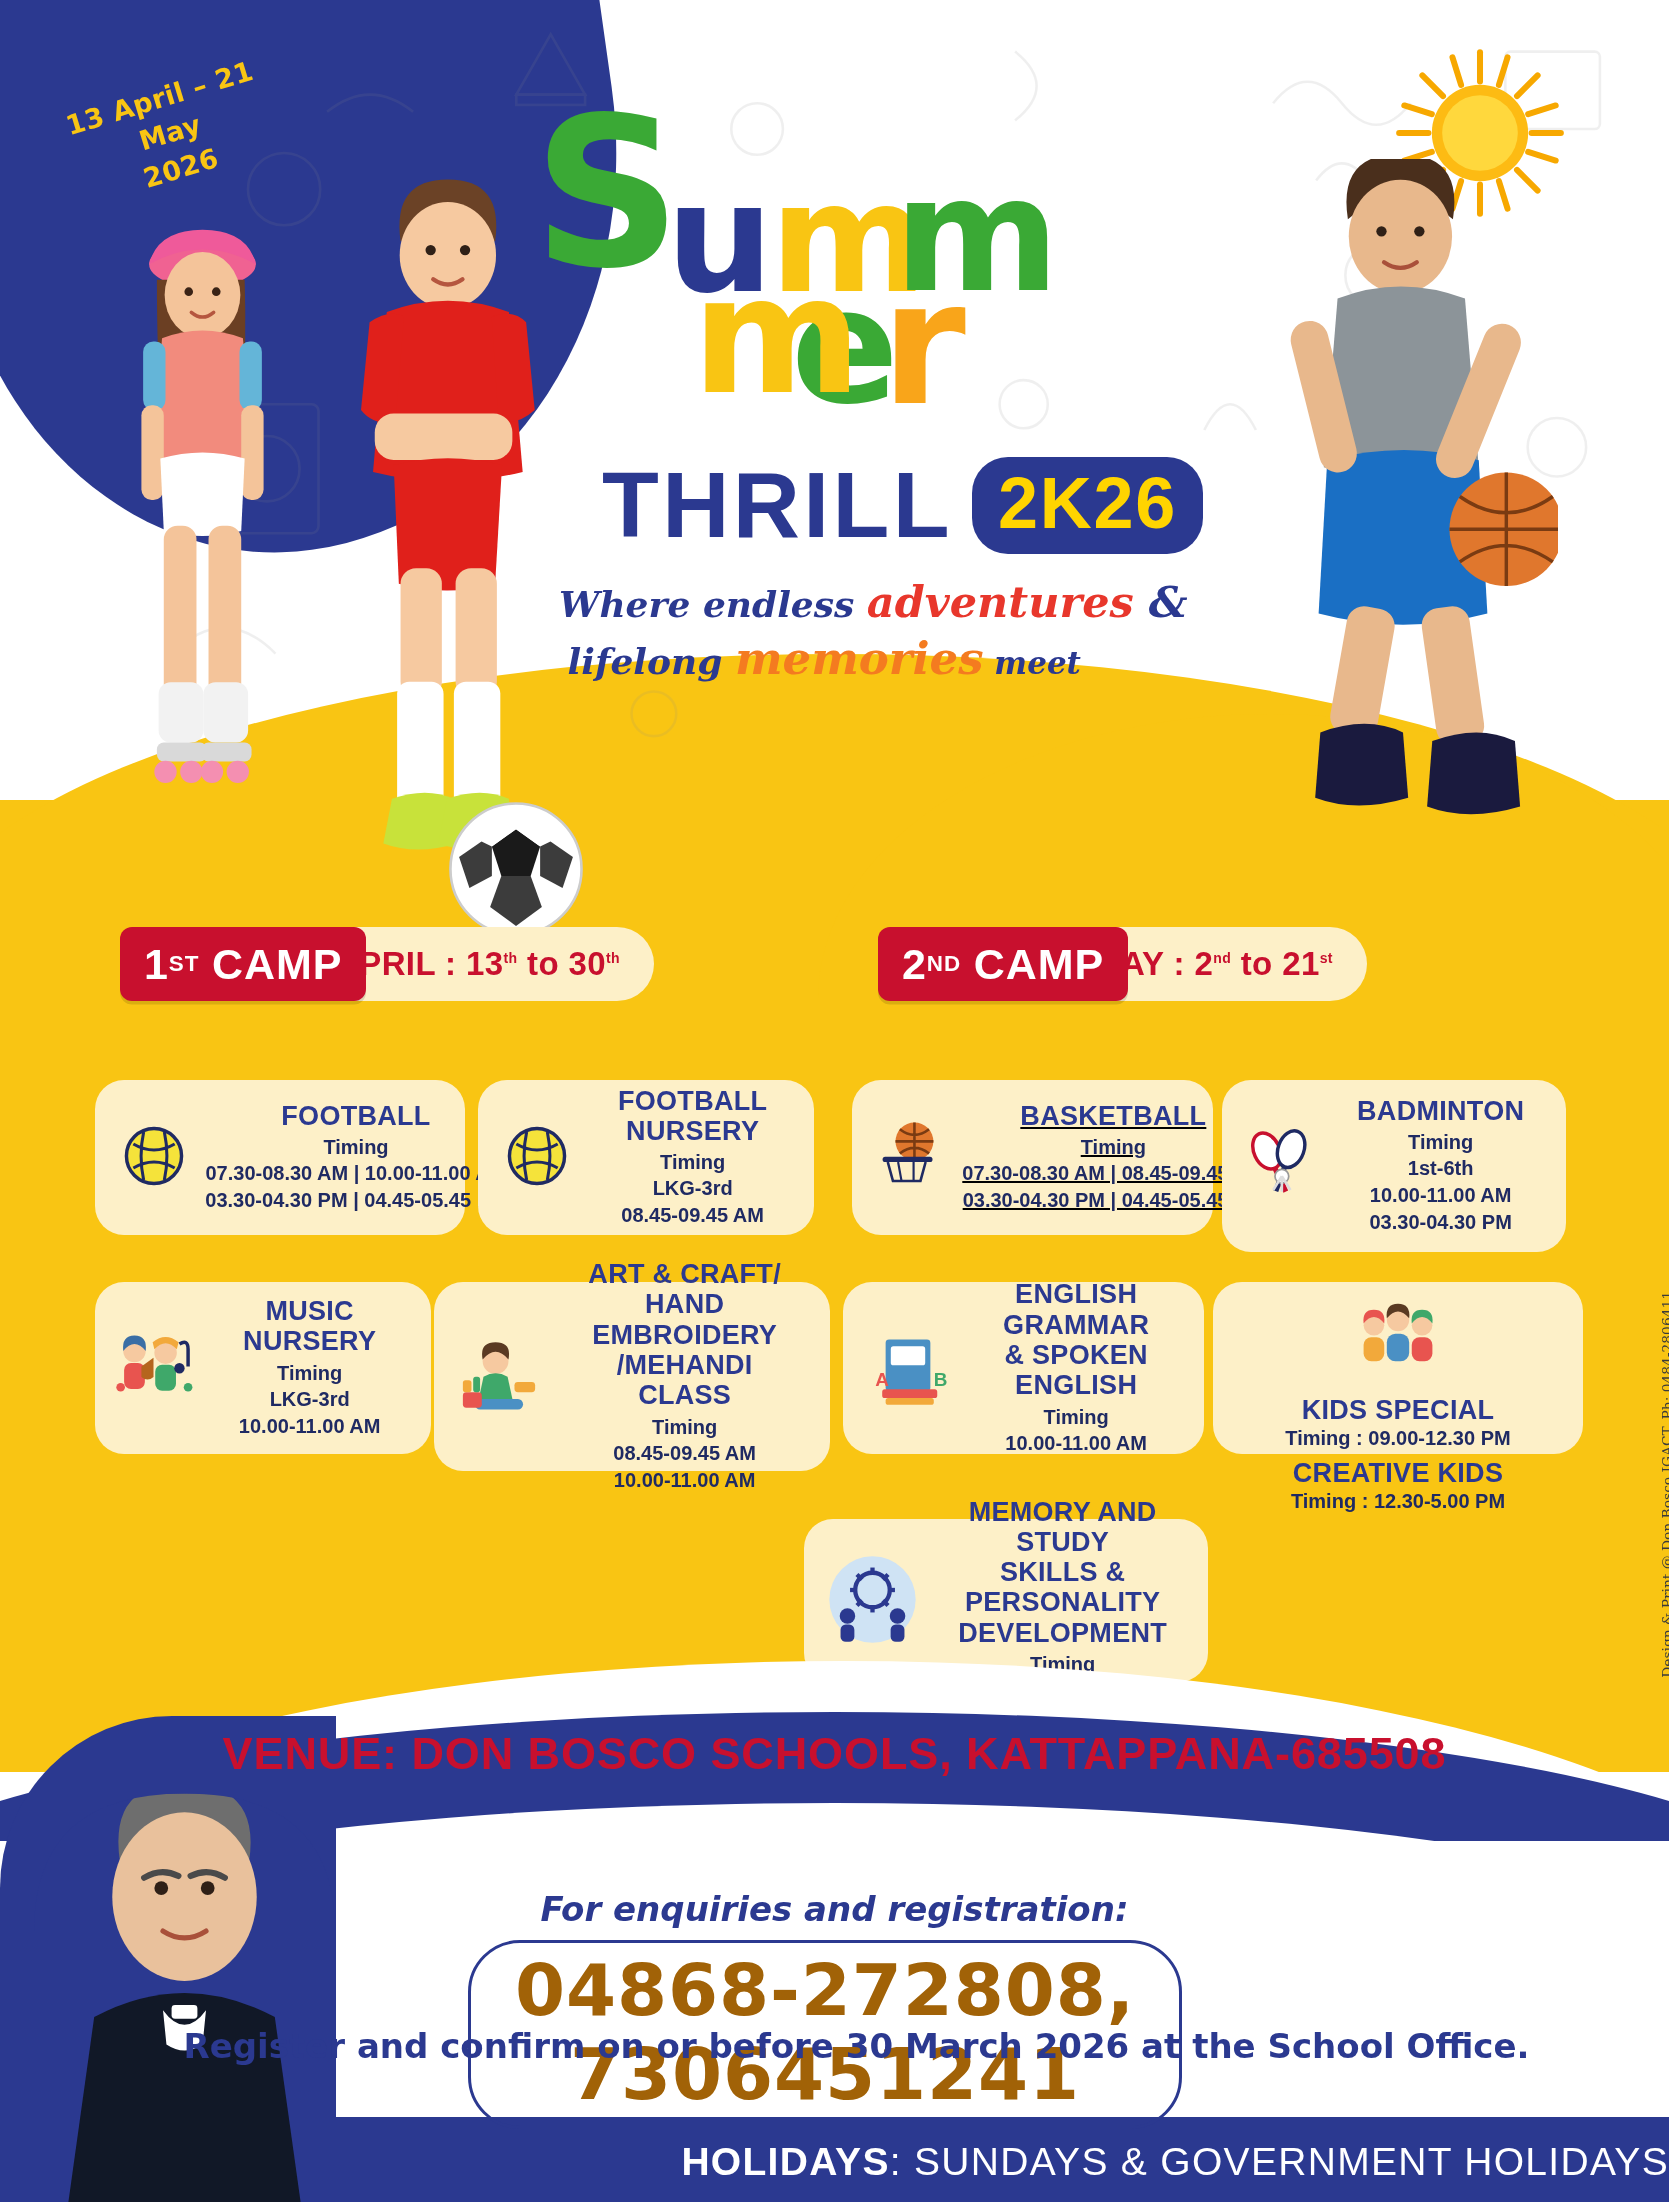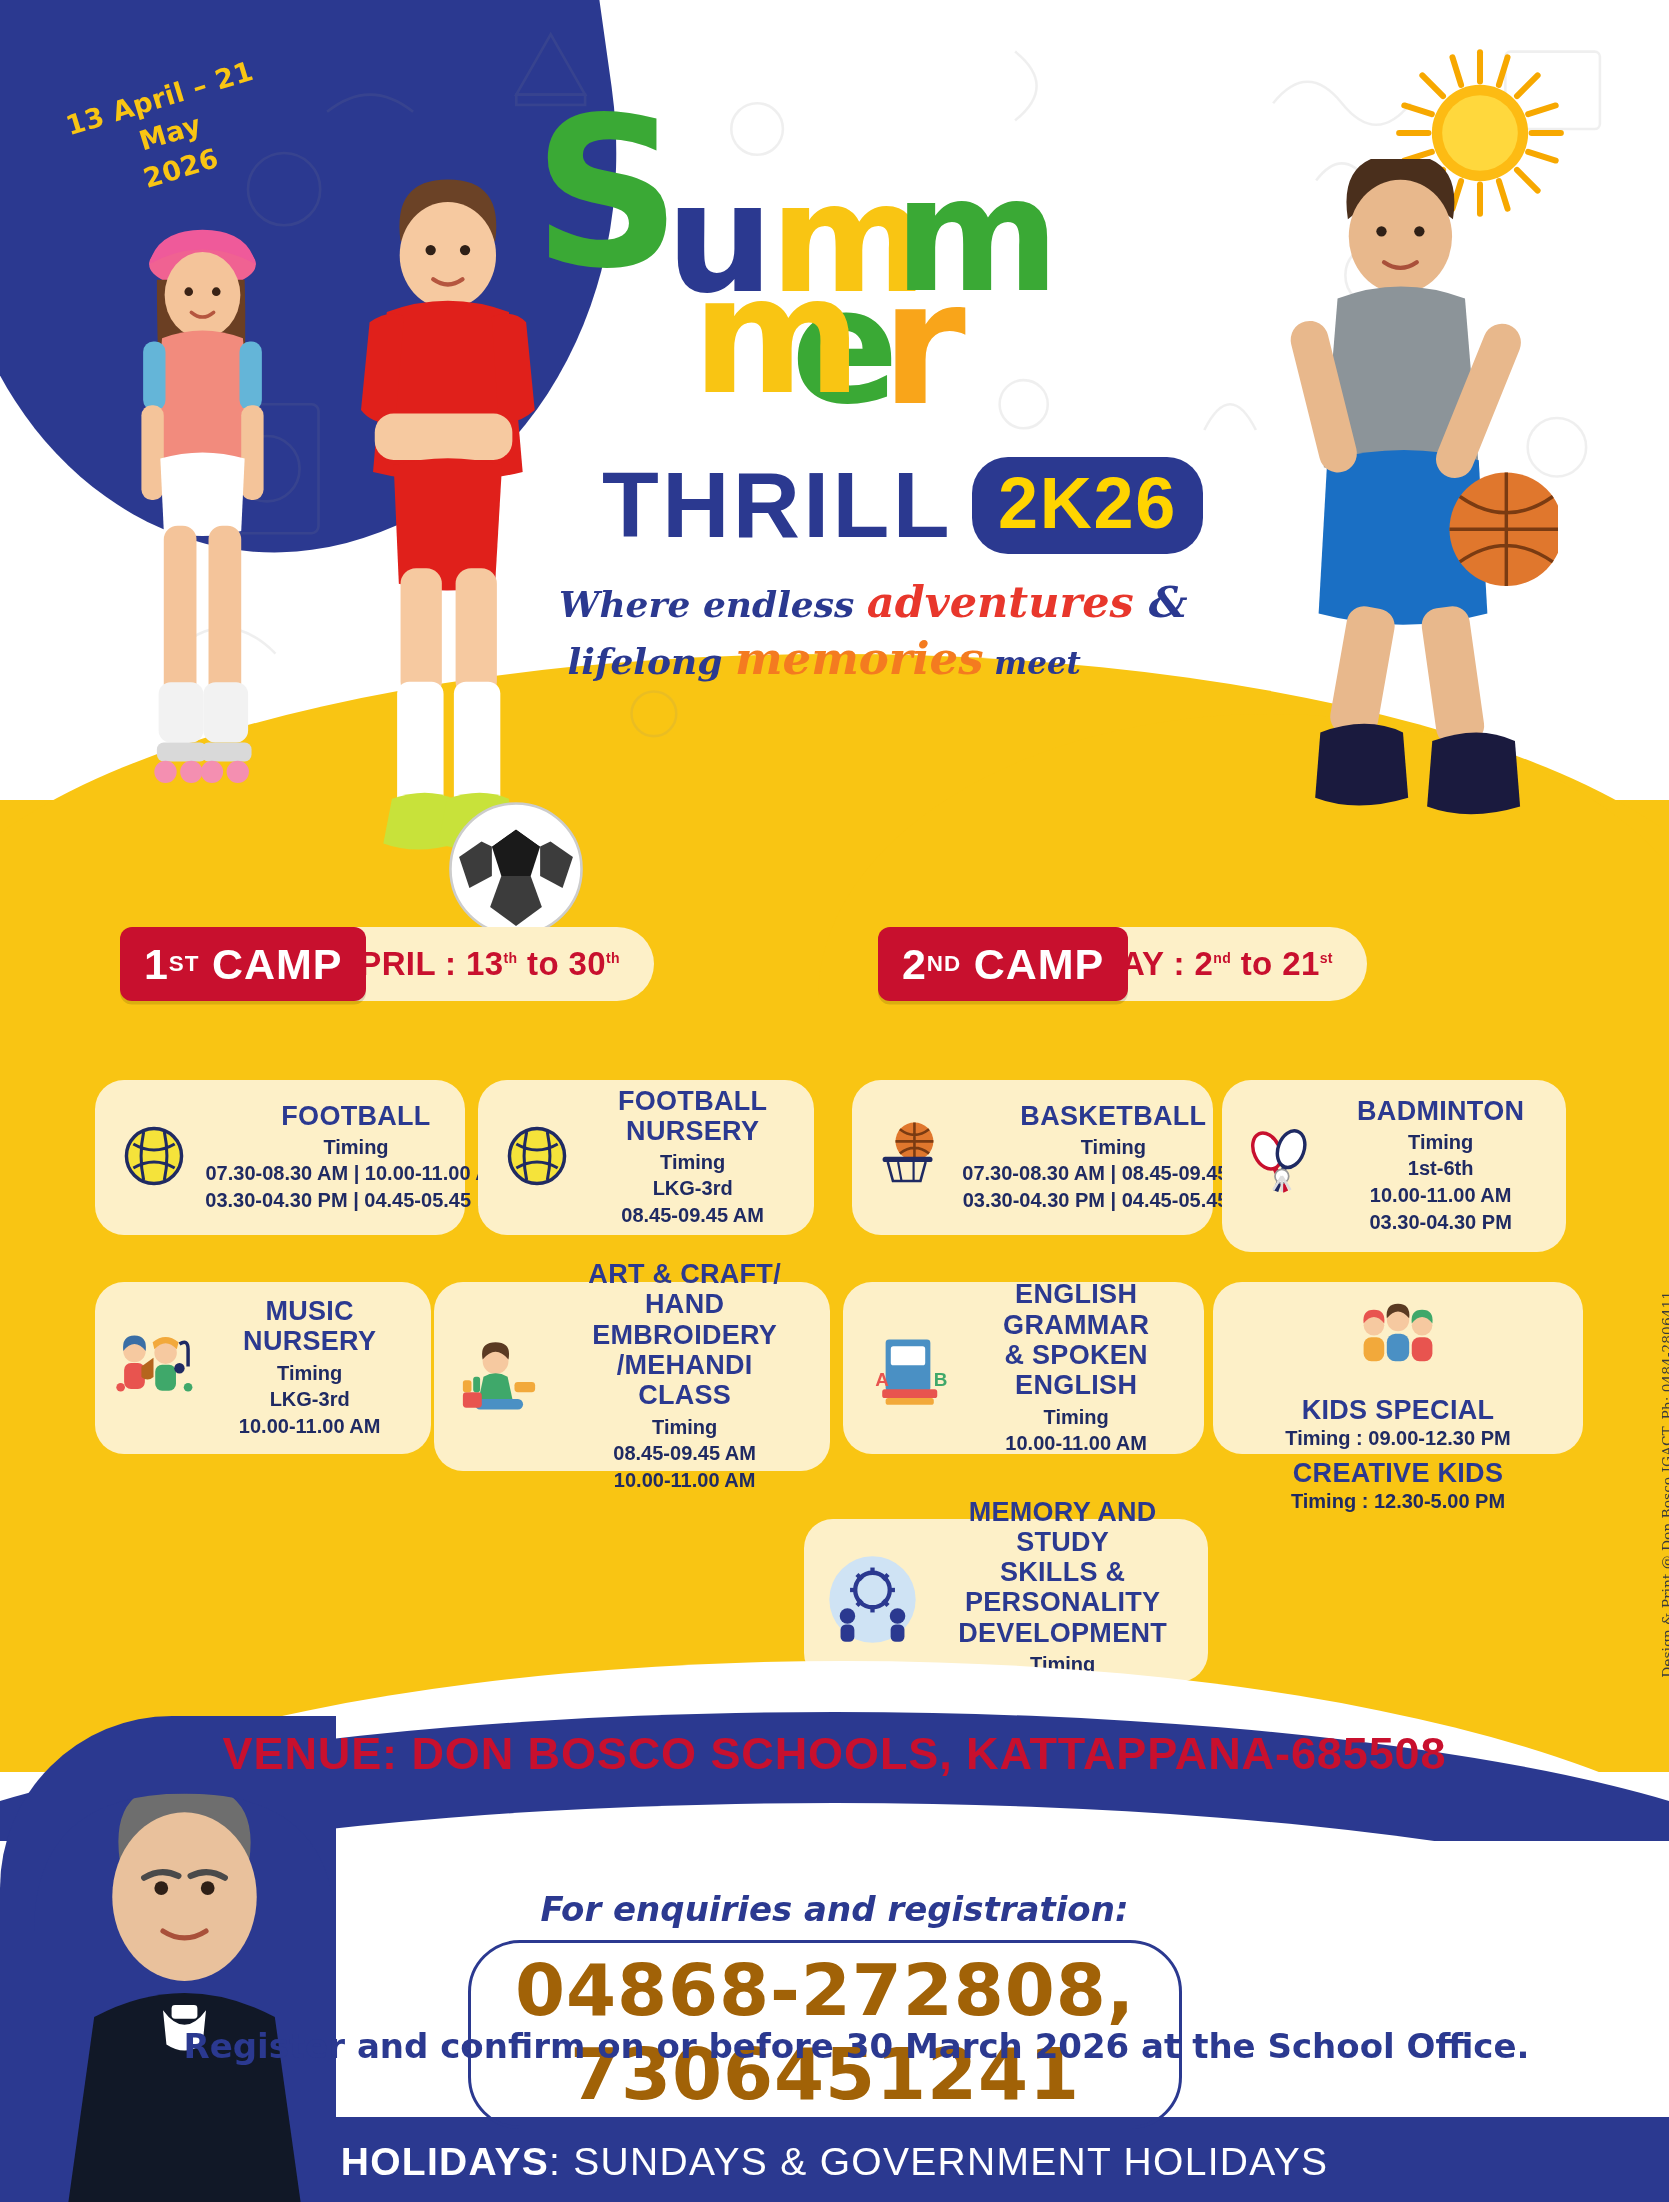--- a/index.html
+++ b/index.html
@@ -310,21 +310,21 @@
     color: #2b3990;
     font-family: "DejaVu Sans", sans-serif;
     font-weight: 700;
     font-size: 34px;
     padding-left: 44px;
   }
   .holidays {
     position: absolute;
     left: 0; bottom: 19px;
     width: 1669px;
-    text-align: center;
+    text-align: right;
     color: #ffffff;
     font-family: "Liberation Sans", sans-serif;
     font-size: 39px;
     letter-spacing: 1.3px;
     margin-top: 27px;
   }
   .holidays b { font-weight: 700; }
 
   
   .credit {
@@ -551,21 +551,21 @@
     </div>
     <div class="card-body">
       <div class="card-title">FOOTBALL</div>
       <div class="card-title">NURSERY</div>
       <div class="card-sub">Timing</div>
       <div class="card-line">LKG-3rd</div>
       <div class="card-line">08.45-09.45 AM</div>
     </div>
   </div>
 
-  <div class="card" style="left:852px; top:1080px; width:361px; height:155px;">
+  <div class="card" style="left:852px; top:1080px; width:361px; height:155px;text-decoration:underline;">
     <div class="card-icon">
       <svg width="74" height="74" viewBox="0 0 86 86">
         <circle cx="47" cy="26" r="22" fill="#e0772d"></circle>
         <path d="M25 26 h44 M47 4 v44 M30 12 q17 13 34 0 M30 40 q17 -13 34 0" stroke="#7a3b12" stroke-width="3" fill="none"></path>
         <rect x="10" y="44" width="58" height="6" rx="3" fill="#1f2a63"></rect>
         <path d="M16 50 l6 22 h32 l6 -22" stroke="#1f2a63" stroke-width="3" fill="none"></path>
         <path d="M28 50 l4 22 M46 50 l0 22" stroke="#1f2a63" stroke-width="2.5" fill="none"></path>
       </svg>
     </div>
     <div class="card-body">

